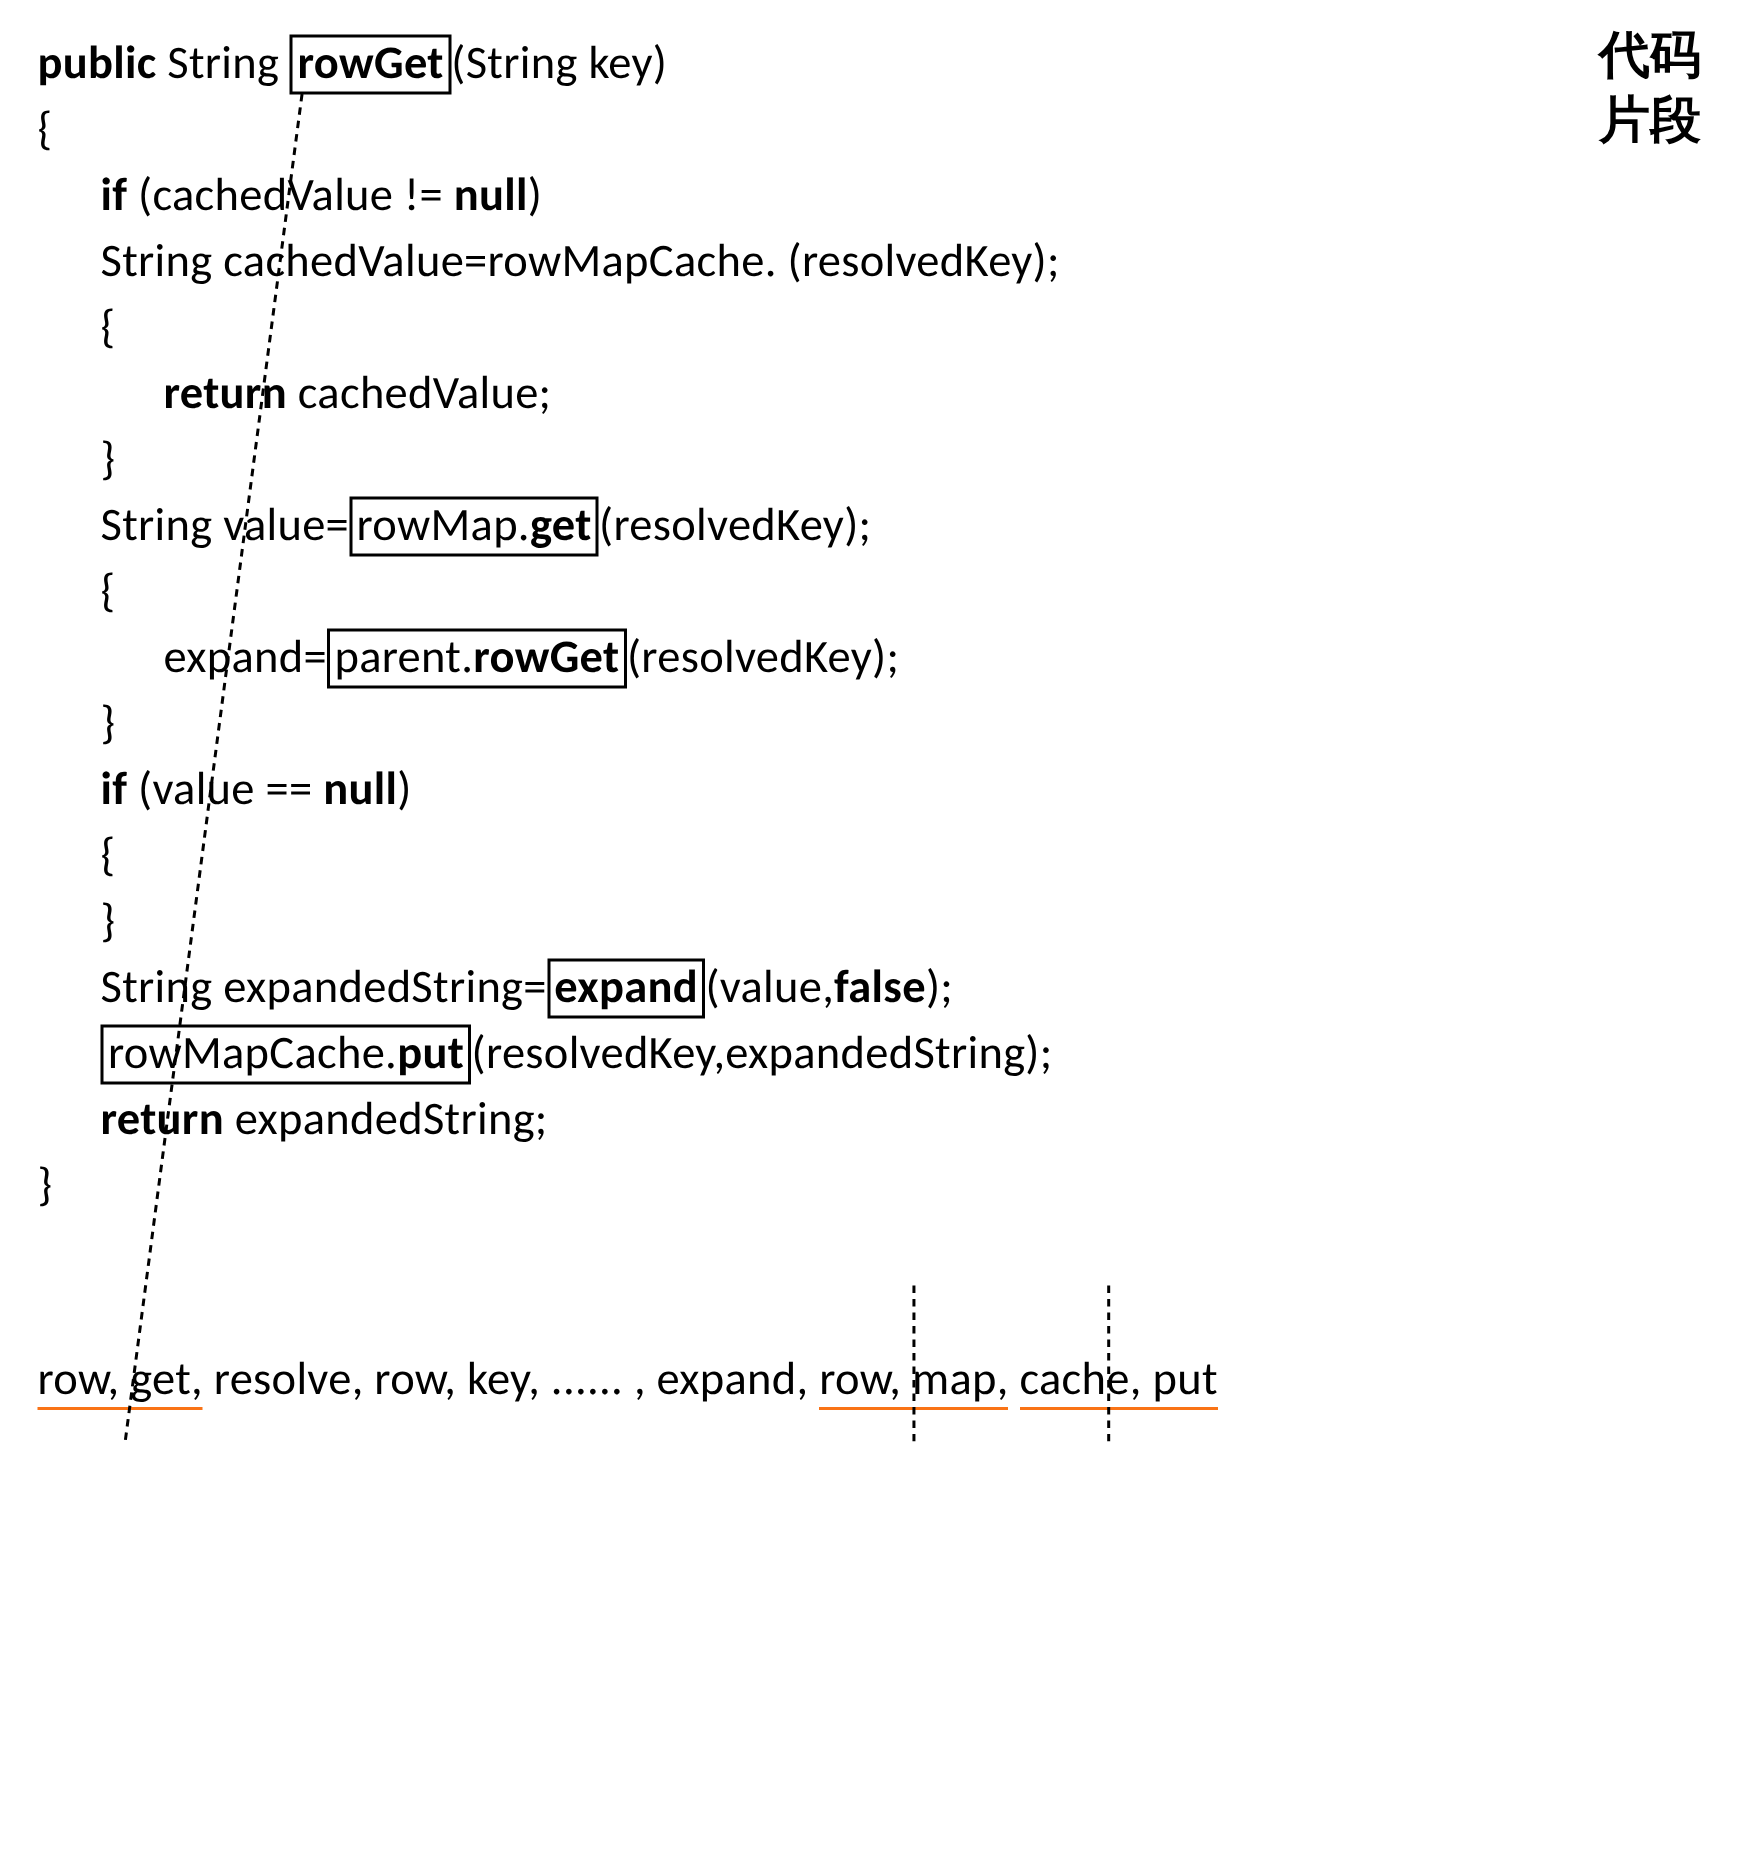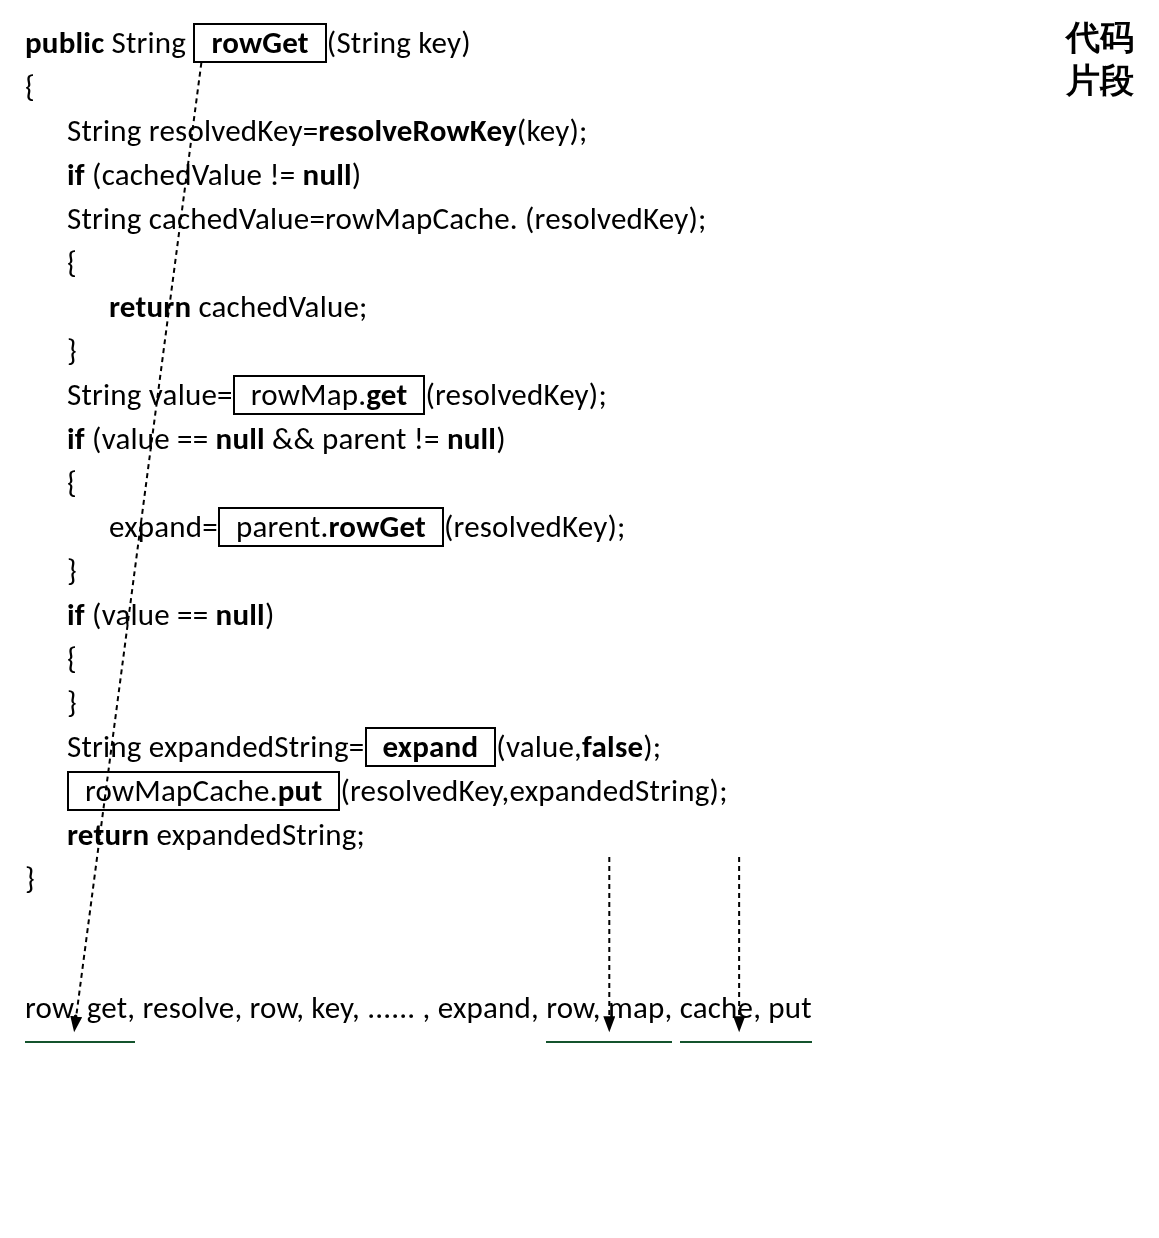--- a/index.html
+++ b/index.html
@@ -10,21 +10,21 @@
     line-height: 1.42;
     background: #fff;
     color: #000;
     width: 1159px;
     box-sizing: border-box;
     position: relative;
   }
   .kw { font-weight: bold; }
   .boxed {
     border: 2px solid #000;
-    padding: 0 16px;
+    padding: 0 3px;
     display: inline-block;
     line-height: 1.15;
     vertical-align: baseline;
   }
   .code-line { white-space: pre; letter-spacing: 0.2px; }
   .indent1 { padding-left: 42px; }
   .indent2 { padding-left: 84px; }
   .side-label {
     position: absolute;
     right: 25px;
@@ -40,49 +40,47 @@
     font-weight: bold;
     font-family: "SimHei", "Microsoft YaHei", sans-serif;
     font-size: 34px;
   }
   .seq-line {
     font-size: 31px;
     letter-spacing: 0.2px;
     margin-top: 12px;
   }
   .u-seg {
-    border-bottom: 2px solid #14532d;
-    padding-bottom: 15px;
+    border-bottom: 2px solid #f97316;
+    padding-bottom: 0;
   }
   svg.arrows {
     position: absolute;
     top: 0;
     left: 0;
     pointer-events: none;
   }
 </style>
 </head>
 <body>
 
 <div class="side-label" style="top:16px;">
   <span>代码</span><br>
   <span>片段</span>
 </div>
 
 <div>
   <div class="code-line"><span class="kw">public</span><span> String</span> <span id="box-rowget" class="boxed kw">rowGet</span><span>(String key)</span></div>
   <div class="code-line">{</div>
-  <div class="code-line indent1"><span>String resolvedKey=</span><span class="kw">resolveRowKey</span><span>(key);</span></div>
   <div class="code-line indent1"><span class="kw">if</span><span> (cachedValue != </span><span class="kw">null</span><span>)</span></div>
   <div class="code-line indent1">String cachedValue=rowMapCache. (resolvedKey);</div>
   <div class="code-line indent1">{</div>
   <div class="code-line indent2"><span class="kw">return</span><span> cachedValue;</span></div>
   <div class="code-line indent1">}</div>
   <div class="code-line indent1"><span>String value=</span><span id="box-rowmapget" class="boxed"><span style="font-weight:normal;margin-top:24px;">rowMap.</span><span class="kw">get</span></span><span>(resolvedKey);</span></div>
-  <div class="code-line indent1"><span class="kw">if</span><span> (value == </span><span class="kw">null</span><span> &amp;&amp; parent != </span><span class="kw">null</span><span>)</span></div>
   <div class="code-line indent1">{</div>
   <div class="code-line indent2"><span>expand=</span><span id="box-parentrowget" class="boxed"><span style="font-weight:normal;">parent.</span><span class="kw">rowGet</span></span><span>(resolvedKey);</span></div>
   <div class="code-line indent1">}</div>
   <div class="code-line indent1"><span class="kw">if</span><span> (value == </span><span class="kw">null</span><span>)</span></div>
   <div class="code-line indent1">{</div>
   <div class="code-line indent1">}</div>
   <div class="code-line indent1"><span>String expandedString=</span><span id="box-expand" class="boxed kw">expand</span><span>(value,</span><span class="kw">false</span><span>);</span></div>
   <div class="code-line indent1"><span id="box-rowmapcacheput" class="boxed"><span style="font-weight:normal;">rowMapCache.</span><span class="kw">put</span></span><span>(resolvedKey,expandedString);</span></div>
   <div class="code-line indent1"><span class="kw">return</span><span> expandedString;</span></div>
   <div class="code-line">}</div>

